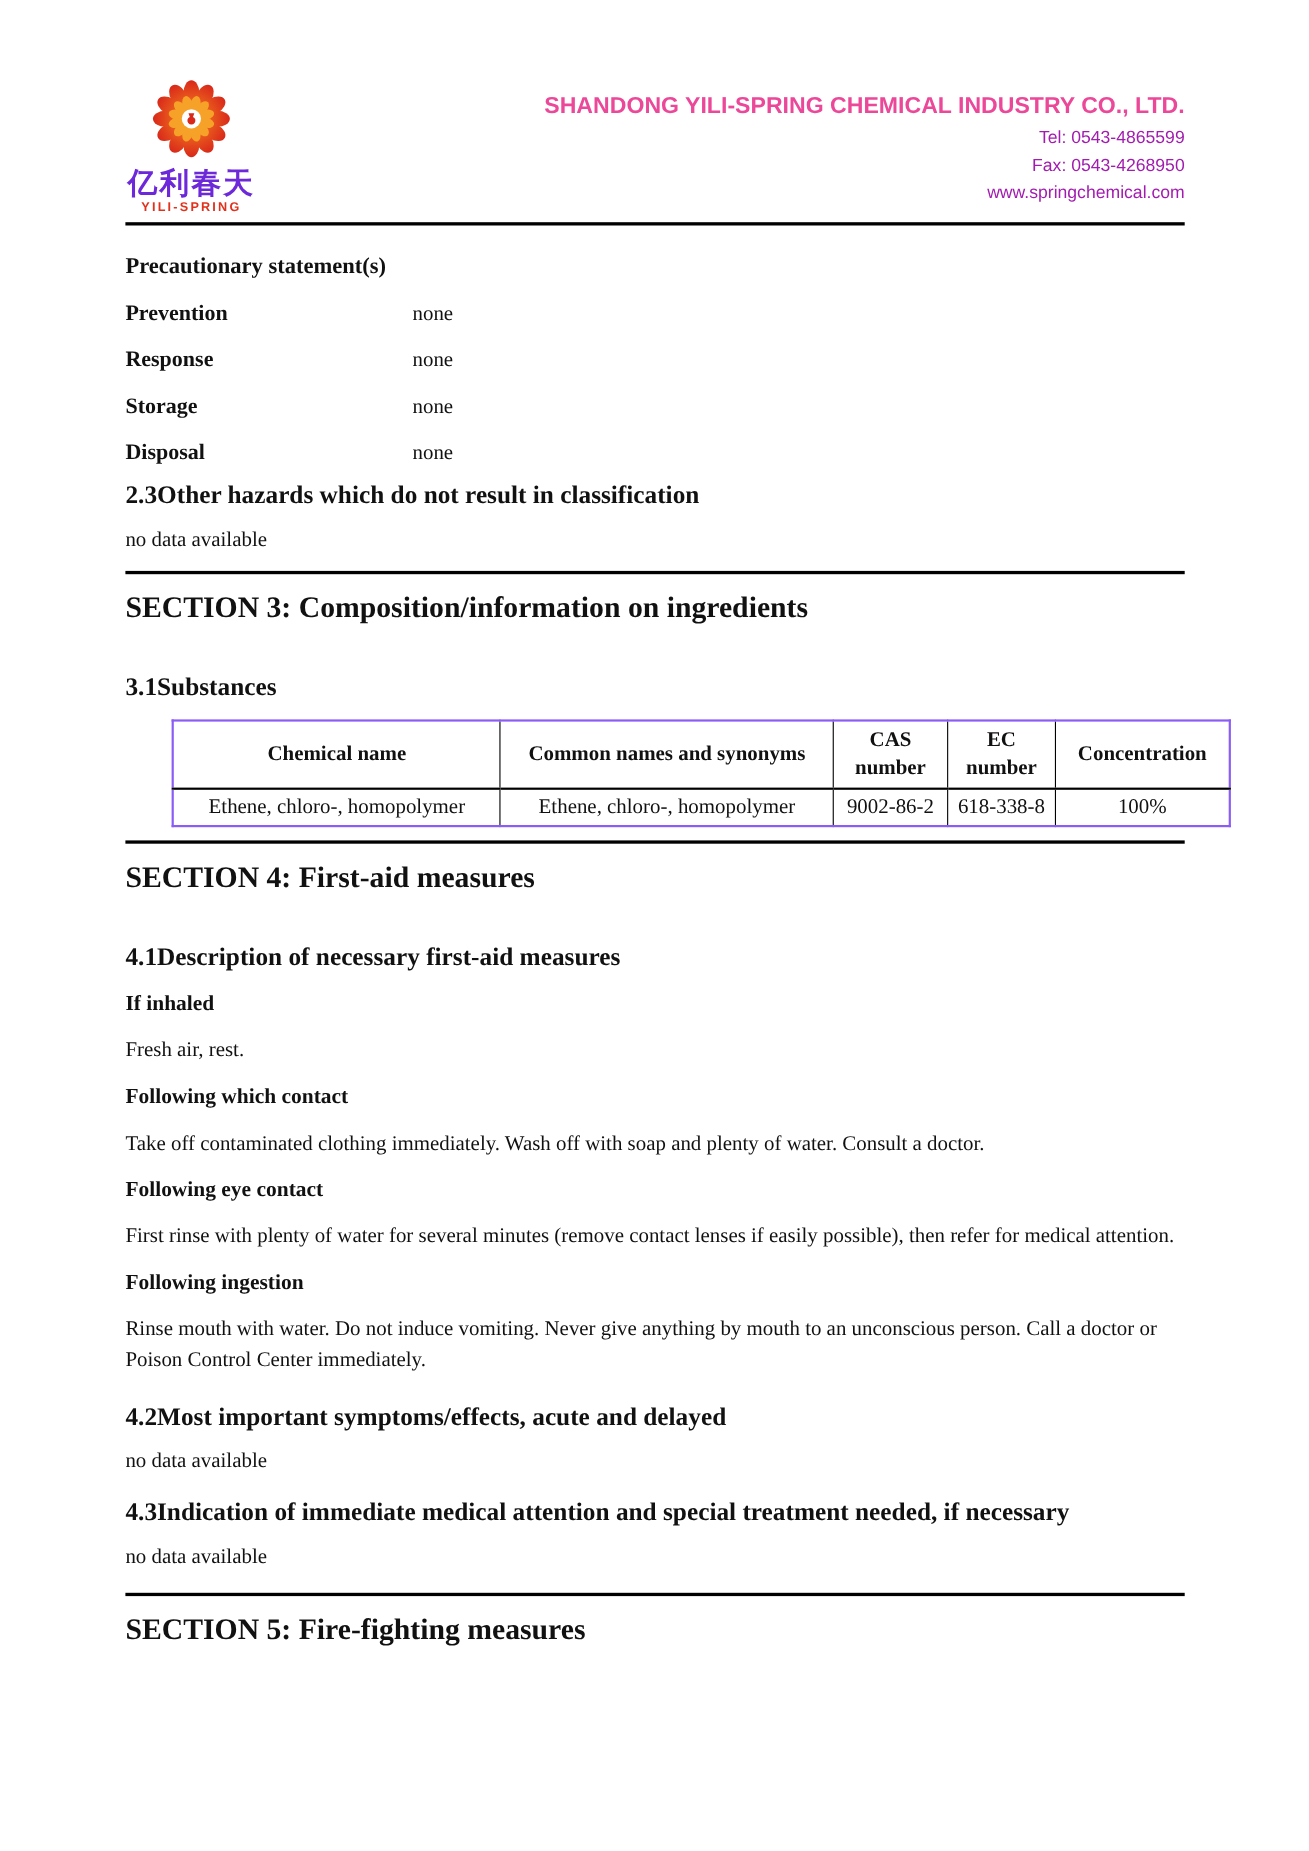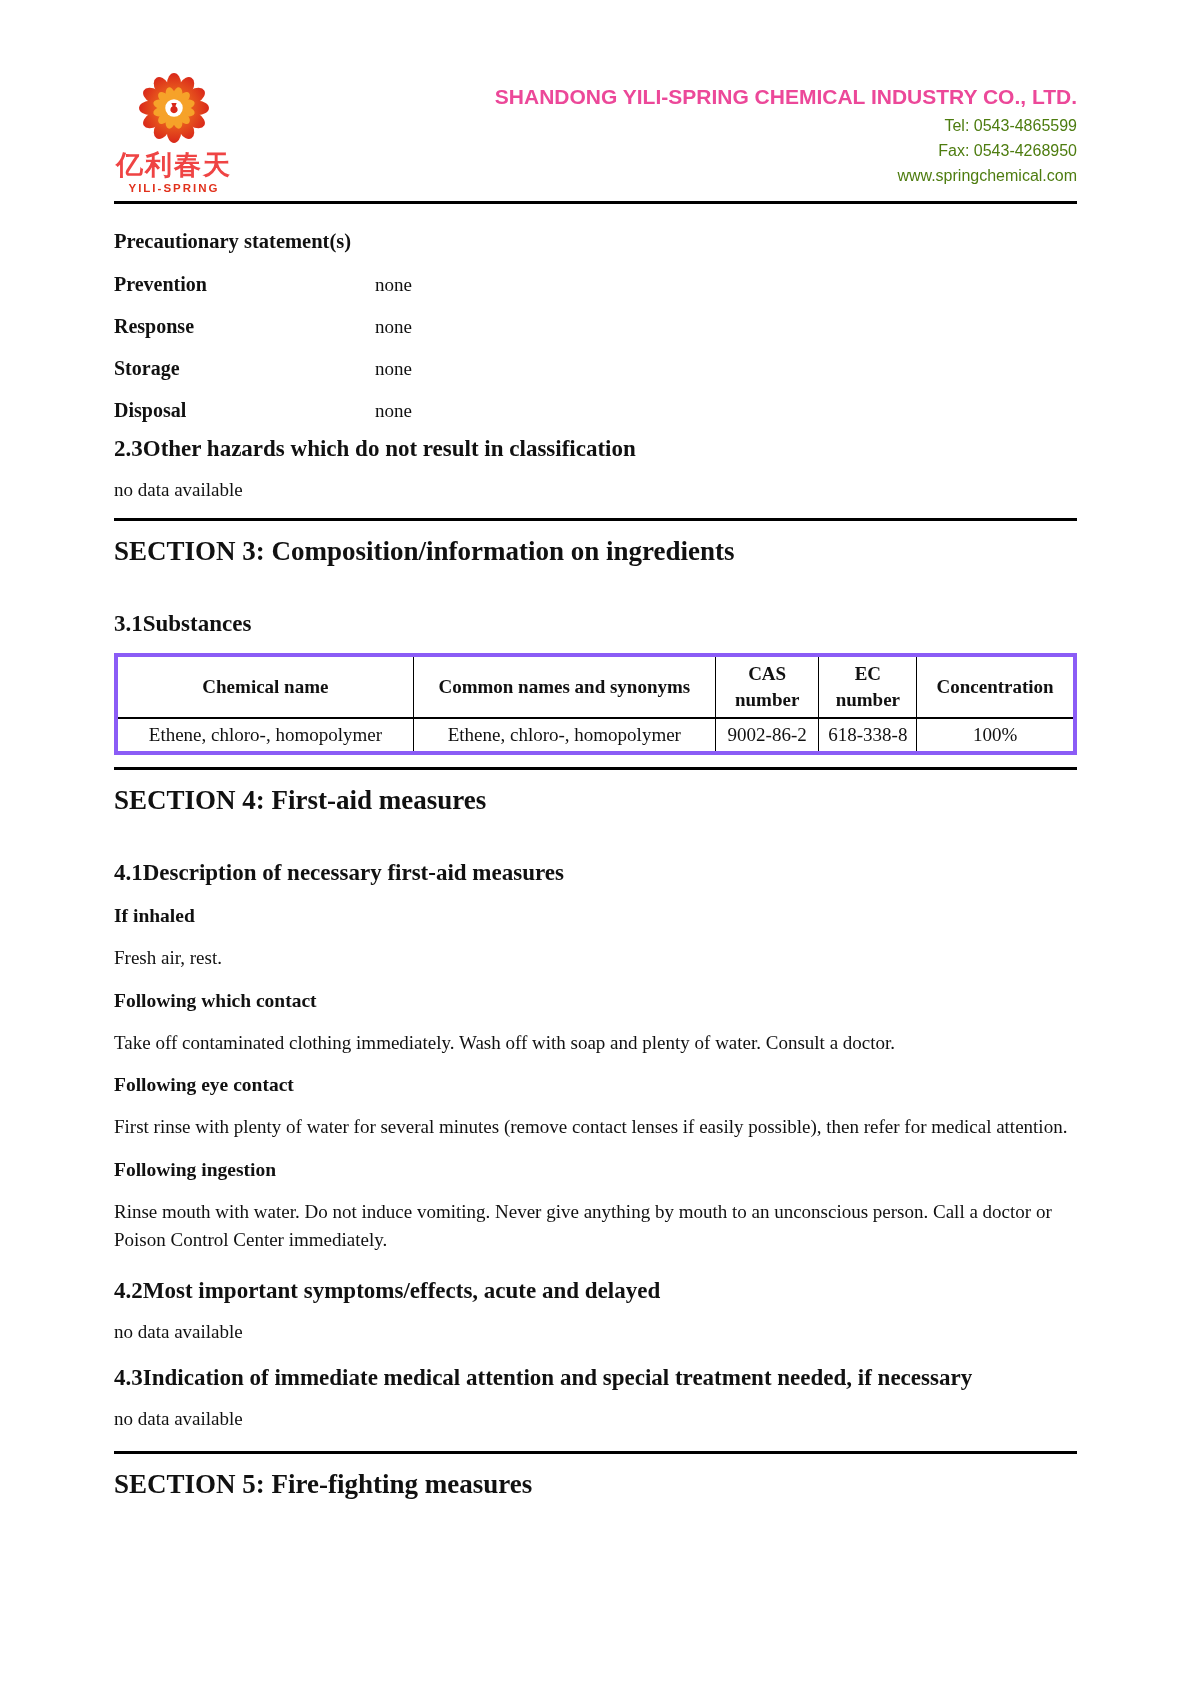--- a/index.html
+++ b/index.html
@@ -16,31 +16,31 @@
   }
   
   .hdr{
     display:flex;justify-content:space-between;align-items:flex-start;
     border-bottom:3px solid #000;
     padding-bottom:6px;
   }
   .logo-col{display:flex;flex-direction:column;align-items:center;width:120px;}
   .logo-cn{
     font-family:"Liberation Sans", sans-serif;
-    font-size:27px;font-weight:900;color:#ef4444;letter-spacing:2px;
+    font-size:27px;font-weight:900;color:#6d28d9;letter-spacing:2px;
     line-height:30px;white-space:nowrap;
   }
   .logo-en{
     font-family:"Liberation Sans", sans-serif;
     font-size:11.5px;font-weight:bold;color:#e1311c;letter-spacing:2px;
     line-height:14px;margin-top:1px;
   }
   .hdr-right{ text-align:right; font-family:"Liberation Sans", sans-serif; margin-top:14px;}
   .company{font-size:21px;font-weight:bold;color:#ec4899;line-height:26px;margin-bottom:3px;}
-  .contact{font-size:16px;color:#4d7c0f;line-height:25px;}
+  .contact{font-size:16px;color:#a21caf;line-height:25px;}
   
   .prec-title{font-size:20.5px;font-weight:bold;line-height:26px;margin-top:24px;}
   .kv-row{display:flex;margin-top:19px;line-height:23px;}
   .kv-label{width:261px;font-size:20px;font-weight:bold;}
   .kv-value{font-size:19px;}
   .h-sub{font-size:23px;font-weight:bold;line-height:30px;margin-top:16px;}
   .h-sub.tight{margin-top:12px;}
   .body-p{font-size:19px;line-height:28px;margin-top:12px;}
   .rule{height:3px;background:#000;margin-top:14px;}
   .h-section{font-size:27px;font-weight:bold;line-height:36px;margin-top:12px;}
@@ -56,21 +56,21 @@
     margin-top:14px;
     table-layout:fixed;
   }
   table.subst th, table.subst td{
     border:1.6px solid #000;
     text-align:center;
     vertical-align:middle;
     padding:4px 6px;
     box-sizing:border-box;
   }
-  table.subst{border:4px solid #8b5cf6;}
+  table.subst{border:2px solid #8b5cf6;margin-left:42px;}
   table.subst th{
     font-size:19px;font-weight:bold;line-height:26px;
     height:60px;
     border-bottom:2.5px solid #000;
   }
   table.subst td{font-size:19px;line-height:24px;height:34px;}
   .c1{width:31.0%;} .c2{width:31.5%;} .c3{width:10.8%;} .c4{width:10.2%;} .c5{width:16.5%;}
 </style>
 </head>
 <body>

